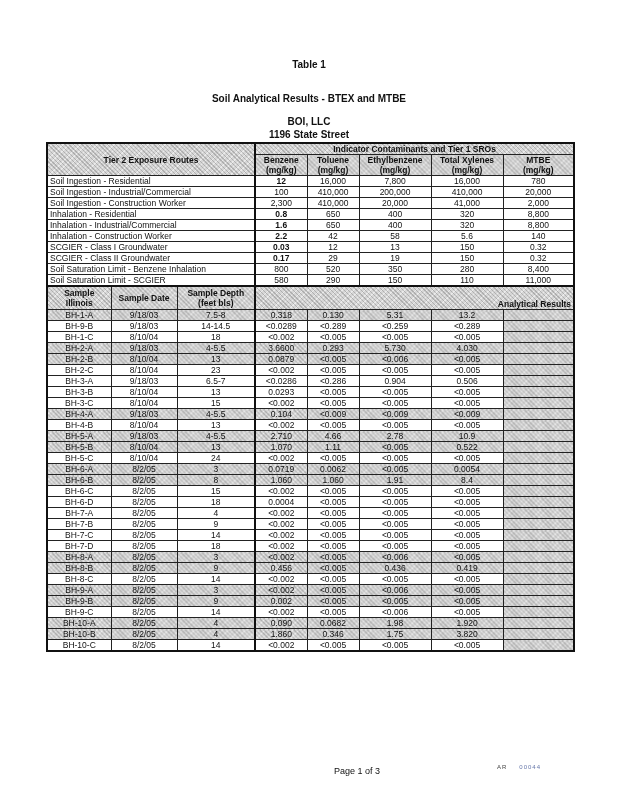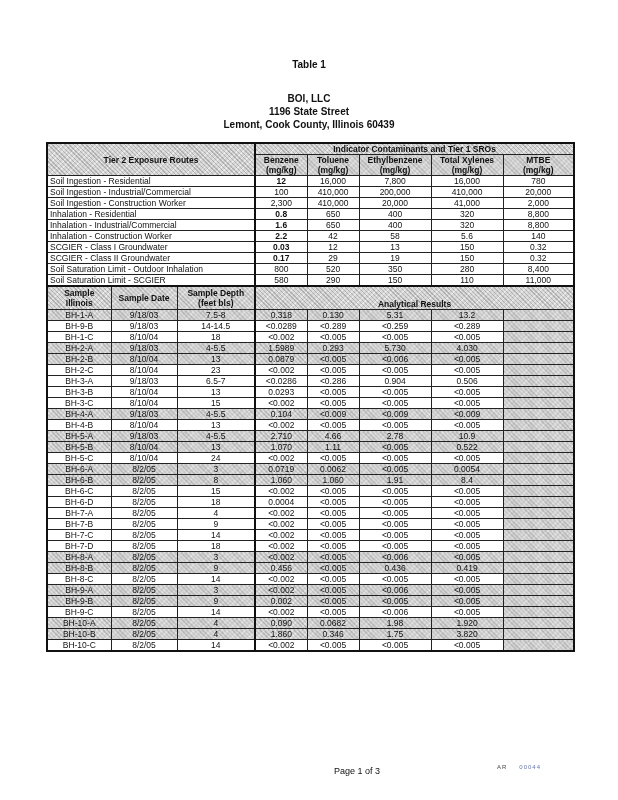--- a/index.html
+++ b/index.html
@@ -24,20 +24,21 @@
     .hdr td { font-weight: bold; height: 12px; }
     .footer { position: absolute; top: 766px; left: 0; width: 618px; text-align: center; font-size: 9px; padding-left: 48px; }
     .stamp { position: absolute; top: 764px; left: 497px; font-size: 6px; color: #444; letter-spacing: 1px; }
     .stamp .code { color: #6677aa; margin-left: 12px; }
   </style>
 </head>
 <body>
 
 <div class="titles">
   <div class="t1">Table 1</div>
+  <div class="t2">Soil Analytical Results - BTEX and MTBE</div>
   <div>BOI, LLC</div>
   <div>1196 State Street</div>
   <div>Lemont, Cook County, Illinois 60439</div>
 </div>
 
 <table class="main">
   <colgroup>
     <col style="width:64px">
       <col style="width:66px">
       <col style="width:78px">
@@ -132,40 +133,40 @@
       </tr>
       <tr>
         <td colspan="3" class="l thick-r">SCGIER - Class II Groundwater</td>
         <td class="c b">0.17</td>
         <td class="c">29</td>
         <td class="c">19</td>
         <td class="c">150</td>
         <td class="c">0.32</td>
       </tr>
       <tr>
-        <td colspan="3" class="l thick-r">Soil Saturation Limit - Outdoor Inhalation</td>
+        <td colspan="3" class="l thick-r">Soil Saturation Limit - Benzene Inhalation</td>
         <td class="c">800</td>
         <td class="c">520</td>
         <td class="c">350</td>
         <td class="c">280</td>
         <td class="c">8,400</td>
       </tr>
       <tr>
         <td colspan="3" class="l thick-r">Soil Saturation Limit - SCGIER</td>
         <td class="c">580</td>
         <td class="c">290</td>
         <td class="c">150</td>
         <td class="c">110</td>
         <td class="c">11,000</td>
       </tr>
       <tr class="hdr">
         <td class="c hatch thick-t" style="white-space: normal; height: 22px;">Sample Illinois</td>
         <td class="c hatch thick-t" style="white-space: normal; height: 22px;">Sample Date</td>
         <td class="c hatch thick-t thick-r" style="white-space: normal; height: 22px;">Sample Depth (feet bls)</td>
-        <td colspan="5" class="c hatch thick-t" style="vertical-align: bottom;">Analytical Results</td>
+        <td colspan="5" class="c hatch thick-t" style="vertical-align: bottom; text-align: right;">Analytical Results</td>
       </tr>
       <tr>
         <td class="c hatch">BH-1-A</td>
         <td class="c hatch">9/18/03</td>
         <td class="c hatch thick-r">7.5-8</td>
         <td class="c hatch">0.318</td>
         <td class="c hatch">0.130</td>
         <td class="c hatch">5.31</td>
         <td class="c hatch">13.2</td>
         <td class="c hatch"></td>
@@ -187,21 +188,21 @@
         <td class="c">&lt;0.002</td>
         <td class="c">&lt;0.005</td>
         <td class="c">&lt;0.005</td>
         <td class="c">&lt;0.005</td>
         <td class="c hatch"></td>
       </tr>
       <tr>
         <td class="c hatch">BH-2-A</td>
         <td class="c hatch">9/18/03</td>
         <td class="c hatch thick-r">4-5.5</td>
-        <td class="c hatch">1.5989</td>
+        <td class="c hatch">3.6600</td>
         <td class="c hatch">0.293</td>
         <td class="c hatch">5.730</td>
         <td class="c hatch">4.030</td>
         <td class="c hatch"></td>
       </tr>
       <tr>
         <td class="c hatch">BH-2-B</td>
         <td class="c hatch">8/10/04</td>
         <td class="c hatch thick-r">13</td>
         <td class="c hatch">0.0879</td>

